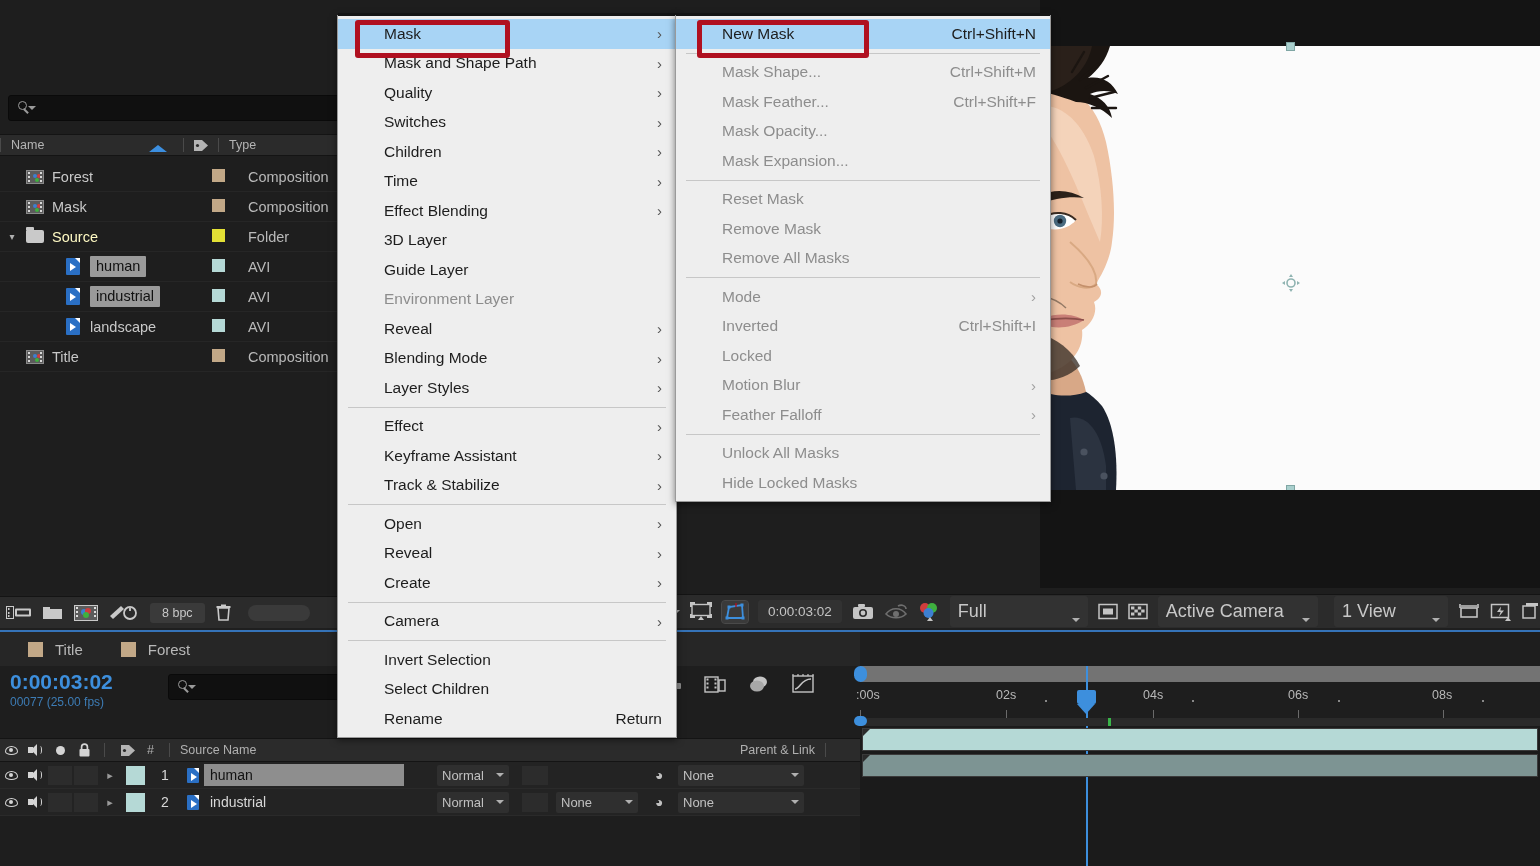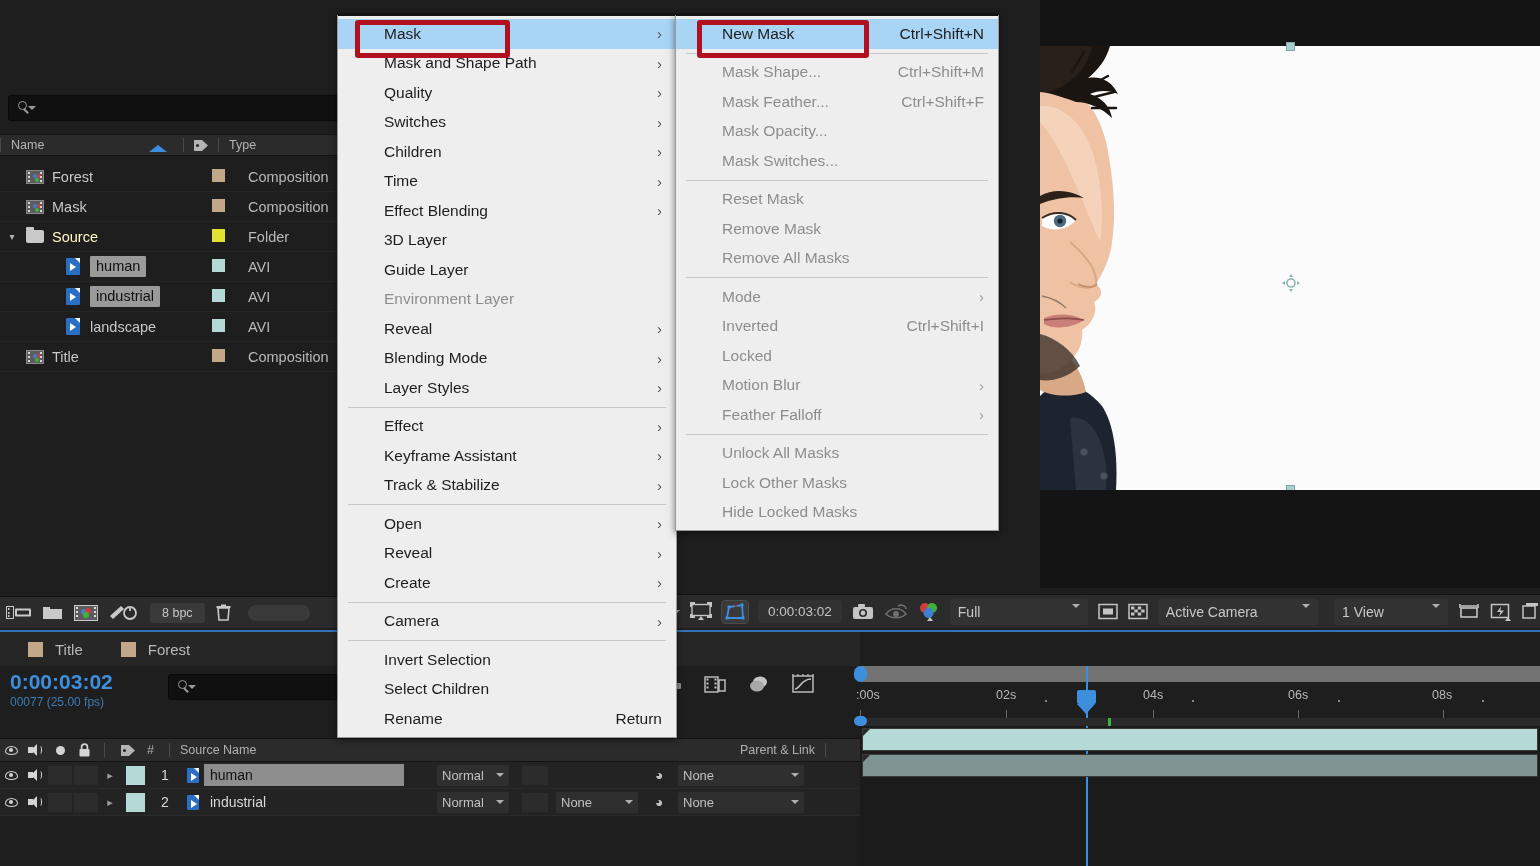--- a/index.html
+++ b/index.html
@@ -160,31 +160,31 @@
   .comp-black-bot { position: absolute; left: 178px; top: 490px; width: 500px; height: 98px; background: #141414; }
   .handle-sq { position: absolute; width: 9px; height: 9px; background: #a9cfcd; border: 1px solid #7fa6a4; }
   .anchor { position: absolute; width: 18px; height: 18px; }
 
   .viewer-toolbar-full {
     position: absolute; left: 660px; top: 594px; width: 880px; height: 34px;
     background: #2b2b2b; display: flex; align-items: center; gap: 10px; padding-left: 12px;
     border-top: 1px solid #141414;
   }
   .vt-box { background: #323232; border-radius: 3px; color: #c4c4c4; font-size: 13.5px; padding: 4px 10px; }
-  .vt-sel { display:flex; align-items:flex-start; justify-content: space-between; background: #323232;
-            border-radius: 3px; color: #c8c8c8; font-size: 14px; padding: 5px 8px; }
+  .vt-sel { display:flex; align-items:flex-end; justify-content: space-between; background: #323232;
+            border-radius: 3px; color: #c8c8c8; font-size: 18px; padding: 5px 8px; }
 
   
   .menu {
     position: absolute; background: #eeeeee; border: 1px solid #9a9a9a;
     box-shadow: 0 2px 7px rgba(0,0,0,.5); font-size: 15.5px; color: #1d1d1d;
     padding: 3px 0;
   }
   .menu-main { left: 337px; top: 15px; width: 340px; }
-  .menu-sub  { left: 675px; top: 15px; width: 324px; }
+  .menu-sub  { left: 675px; top: 15px; width: 376px; }
   .mi { height: 29.5px; display: flex; align-items: center; padding: 0 14px 0 46px; position: relative; white-space: nowrap; }
   .mi.hl { background: #a8d4f5; }
   .mi.disabled { color: #8d8d8d; }
   .mi .shortcut { position: absolute; right: 14px; color: inherit; }
   .mi .arrow { position: absolute; right: 14px; font-size: 15px; color: #555; }
   .mi.disabled .arrow { color: #a0a0a0; }
   .sep { height: 1px; background: #c7c7c7; margin: 4px 10px; }
   .menu-topbar { position: absolute; left: 0; right: 0; top: -3px; height: 3px; background: #141414; }
 
   .redbox {
@@ -847,21 +847,21 @@
           <span class="shortcut">Ctrl+Shift+M</span>
         </div>
         <div class="mi disabled">
           <span>Mask Feather...</span>
           <span class="shortcut">Ctrl+Shift+F</span>
         </div>
         <div class="mi disabled">
           <span>Mask Opacity...</span>
         </div>
         <div class="mi disabled">
-          <span>Mask Switches...</span>
+          <span>Mask Expansion...</span>
         </div>
         <div class="sep"></div>
         <div class="mi disabled">
           <span>Reset Mask</span>
         </div>
         <div class="mi disabled">
           <span>Remove Mask</span>
         </div>
         <div class="mi disabled">
           <span>Remove All Masks</span>
@@ -884,23 +884,20 @@
         </div>
         <div class="mi disabled">
           <span>Feather Falloff</span>
           <span class="arrow">›</span>
         </div>
         <div class="sep"></div>
         <div class="mi disabled">
           <span>Unlock All Masks</span>
         </div>
         <div class="mi disabled">
-          <span>Lock Other Masks</span>
-        </div>
-        <div class="mi disabled">
           <span>Hide Locked Masks</span>
         </div>
       </div>
   </div>
 
   <div class="redbox" style="left:355px; top:20px; width:155px; height:38px;"></div>
   <div class="redbox" style="left:697px; top:20px; width:172px; height:38px;"></div>
 
 </div>
 

